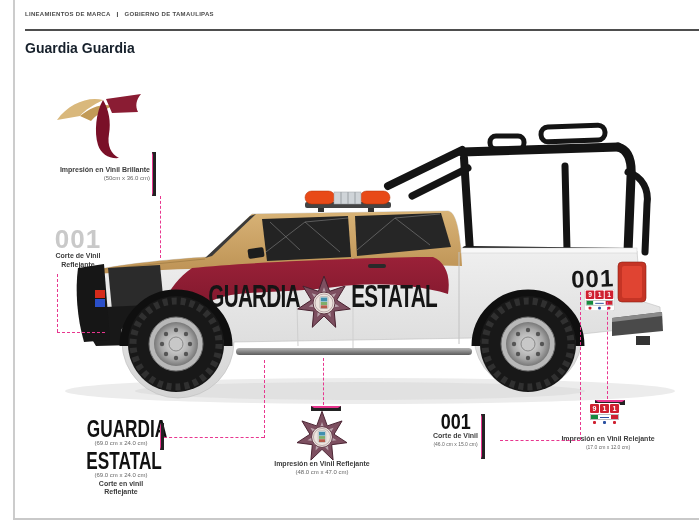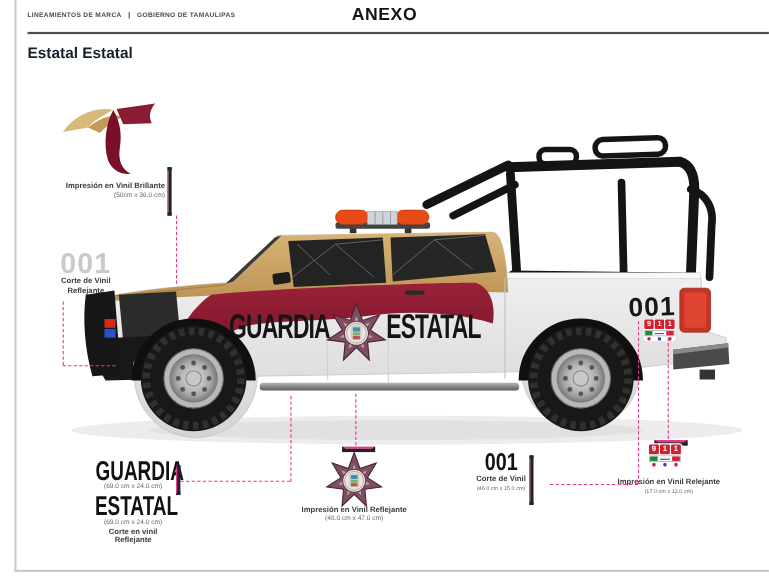--- a/index.html
+++ b/index.html
@@ -55,23 +55,22 @@
 </head>
 <body>
 
 <div id="page">
 
   <div class="page-edge-left"></div>
   <div class="page-edge-bottom"></div>
   <div class="hdr-small">
     <span>LINEAMIENTOS DE MARCA</span><span class="sep">|</span><span>GOBIERNO DE TAMAULIPAS</span>
   </div>
-  <div class="hdr-title">ANEXO</div>
   <div class="hdr-rule"></div>
-  <div class="sec-title">Estatal Estatal</div>
+  <div class="sec-title">Guardia Guardia</div>
 
   <svg width="699" height="530" viewBox="0 0 699 530">
     <defs>
       <linearGradient id="gBody" x1="0" y1="0" x2="0" y2="1">
         <stop offset="0" stop-color="#f6f6f6"></stop>
           <stop offset="1" stop-color="#d4d4d4"></stop>
       </linearGradient>
       <linearGradient id="gTan" x1="0" y1="0" x2="0" y2="1">
         <stop offset="0" stop-color="#d8b377"></stop>
           <stop offset="1" stop-color="#bd9254"></stop>

